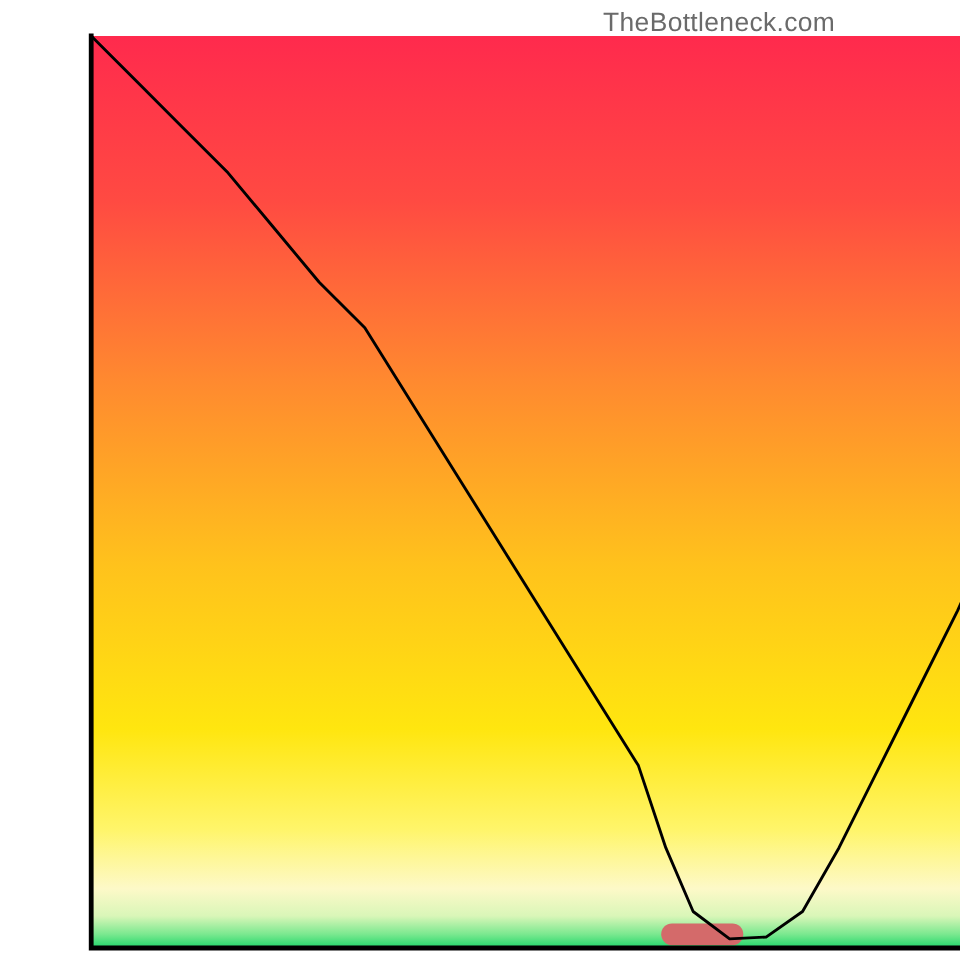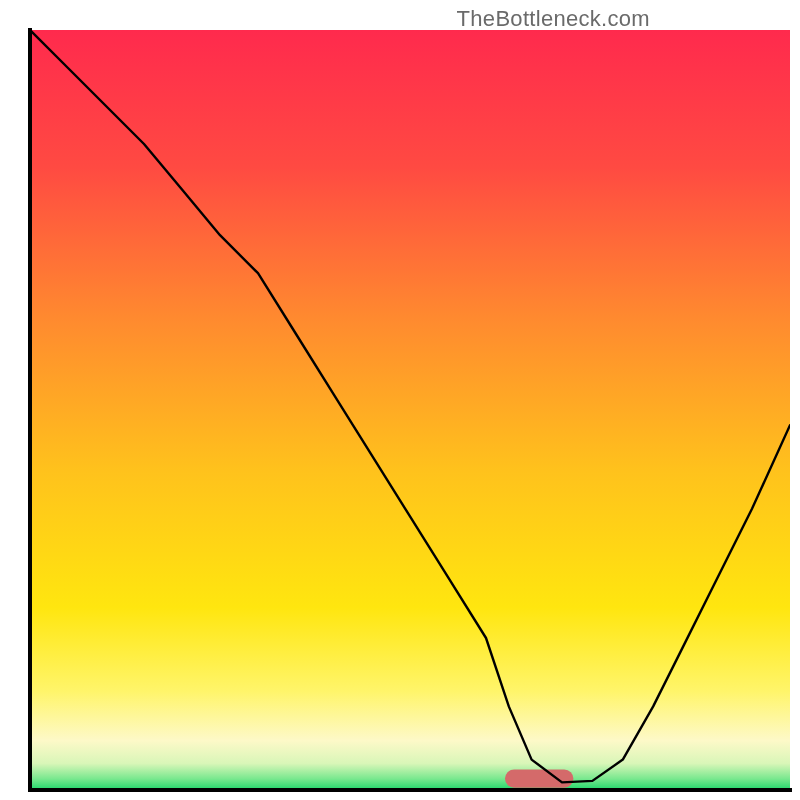--- a/index.html
+++ b/index.html
@@ -7,20 +7,21 @@
     padding: 0;
     width: 800px;
     height: 800px;
     background: #ffffff;
     font-family: Arial, Helvetica, sans-serif;
   }
   .container {
     position: relative;
     width: 660px;
     height: 800px;
+    margin-left: 46px;
   }
   .watermark {
     position: absolute;
     top: 6px;
     right: 10px;
     font-size: 22px;
     font-weight: 500;
     color: #6a6a6a;
     letter-spacing: 0.3px;
   }

